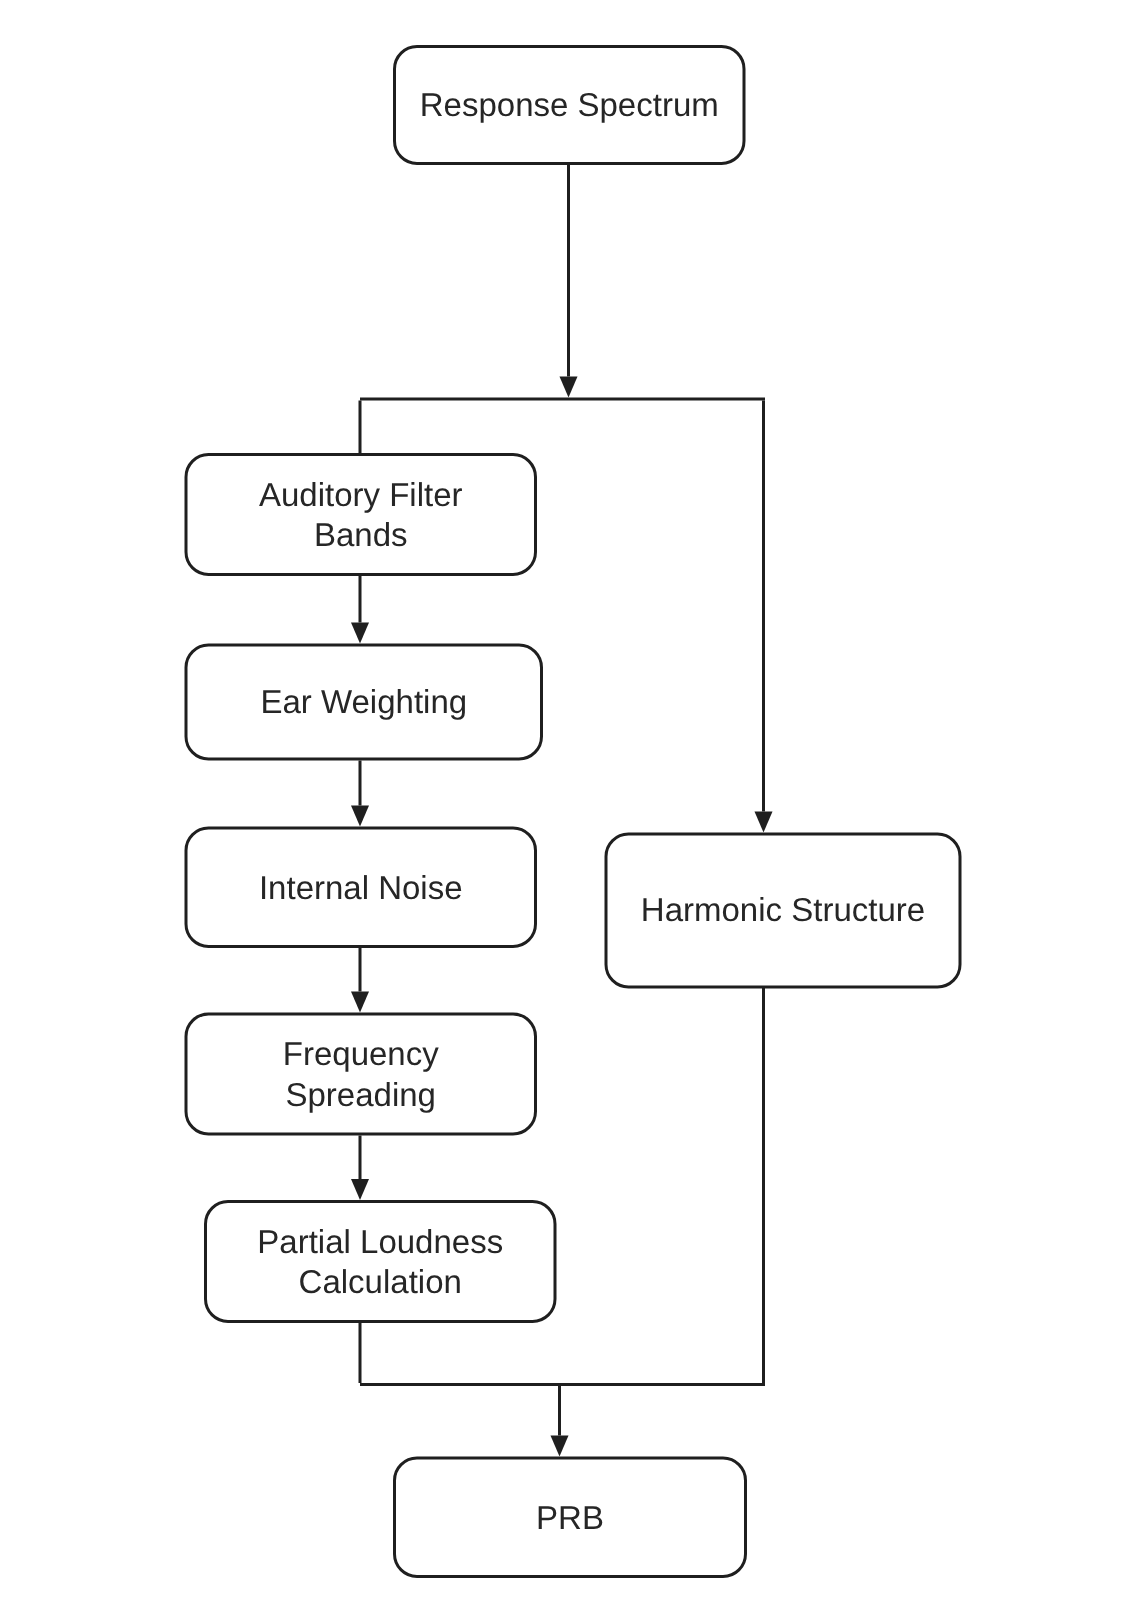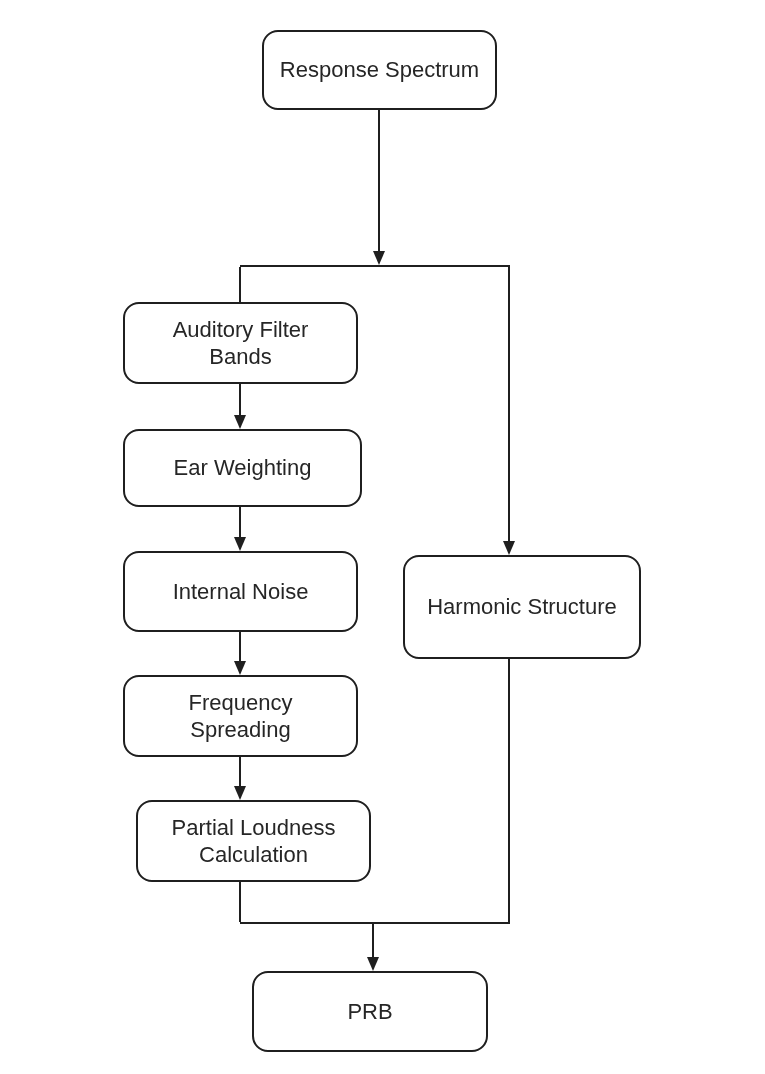--- a/index.html
+++ b/index.html
@@ -41,21 +41,21 @@
     border-top: 14px solid var(--line);
   }
   
   .n-response  { left: 262px; top: 30px;  width: 235px; height: 80px; }
   .n-auditory  { left: 123px; top: 302px; width: 235px; height: 82px; }
   .n-ear       { left: 123px; top: 429px; width: 239px; height: 78px; }
   .n-internal  { left: 123px; top: 551px; width: 235px; height: 81px; }
   .n-frequency { left: 123px; top: 675px; width: 235px; height: 82px; }
   .n-partial   { left: 123px; top: 800px; width: 235px; height: 82px; margin-left: 13px; }
   .n-harmonic  { left: 403px; top: 555px; width: 238px; height: 104px; }
-  .n-prb       { left: 252px; top: 971px; width: 236px; height: 81px; }
+  .n-prb       { left: 262px; top: 971px; width: 236px; height: 81px; }
   
   .e-resp-v      { left: 378px; top: 110px; height: 141px; }
   .e-resp-a      { left: 373px; top: 251px; }
   .e-top-h       { left: 240px; top: 265px; width: 270px; }
   .e-junc-aud    { left: 239px; top: 267px; height: 35px; }
   .e-junc-harm   { left: 508px; top: 267px; height: 274px; }
   .e-harm-a      { left: 503px; top: 541px; }
   .e-aud-ear     { left: 239px; top: 384px; height: 31px; }
   .e-ear-a       { left: 234px; top: 415px; }
   .e-ear-int     { left: 239px; top: 507px; height: 30px; }

